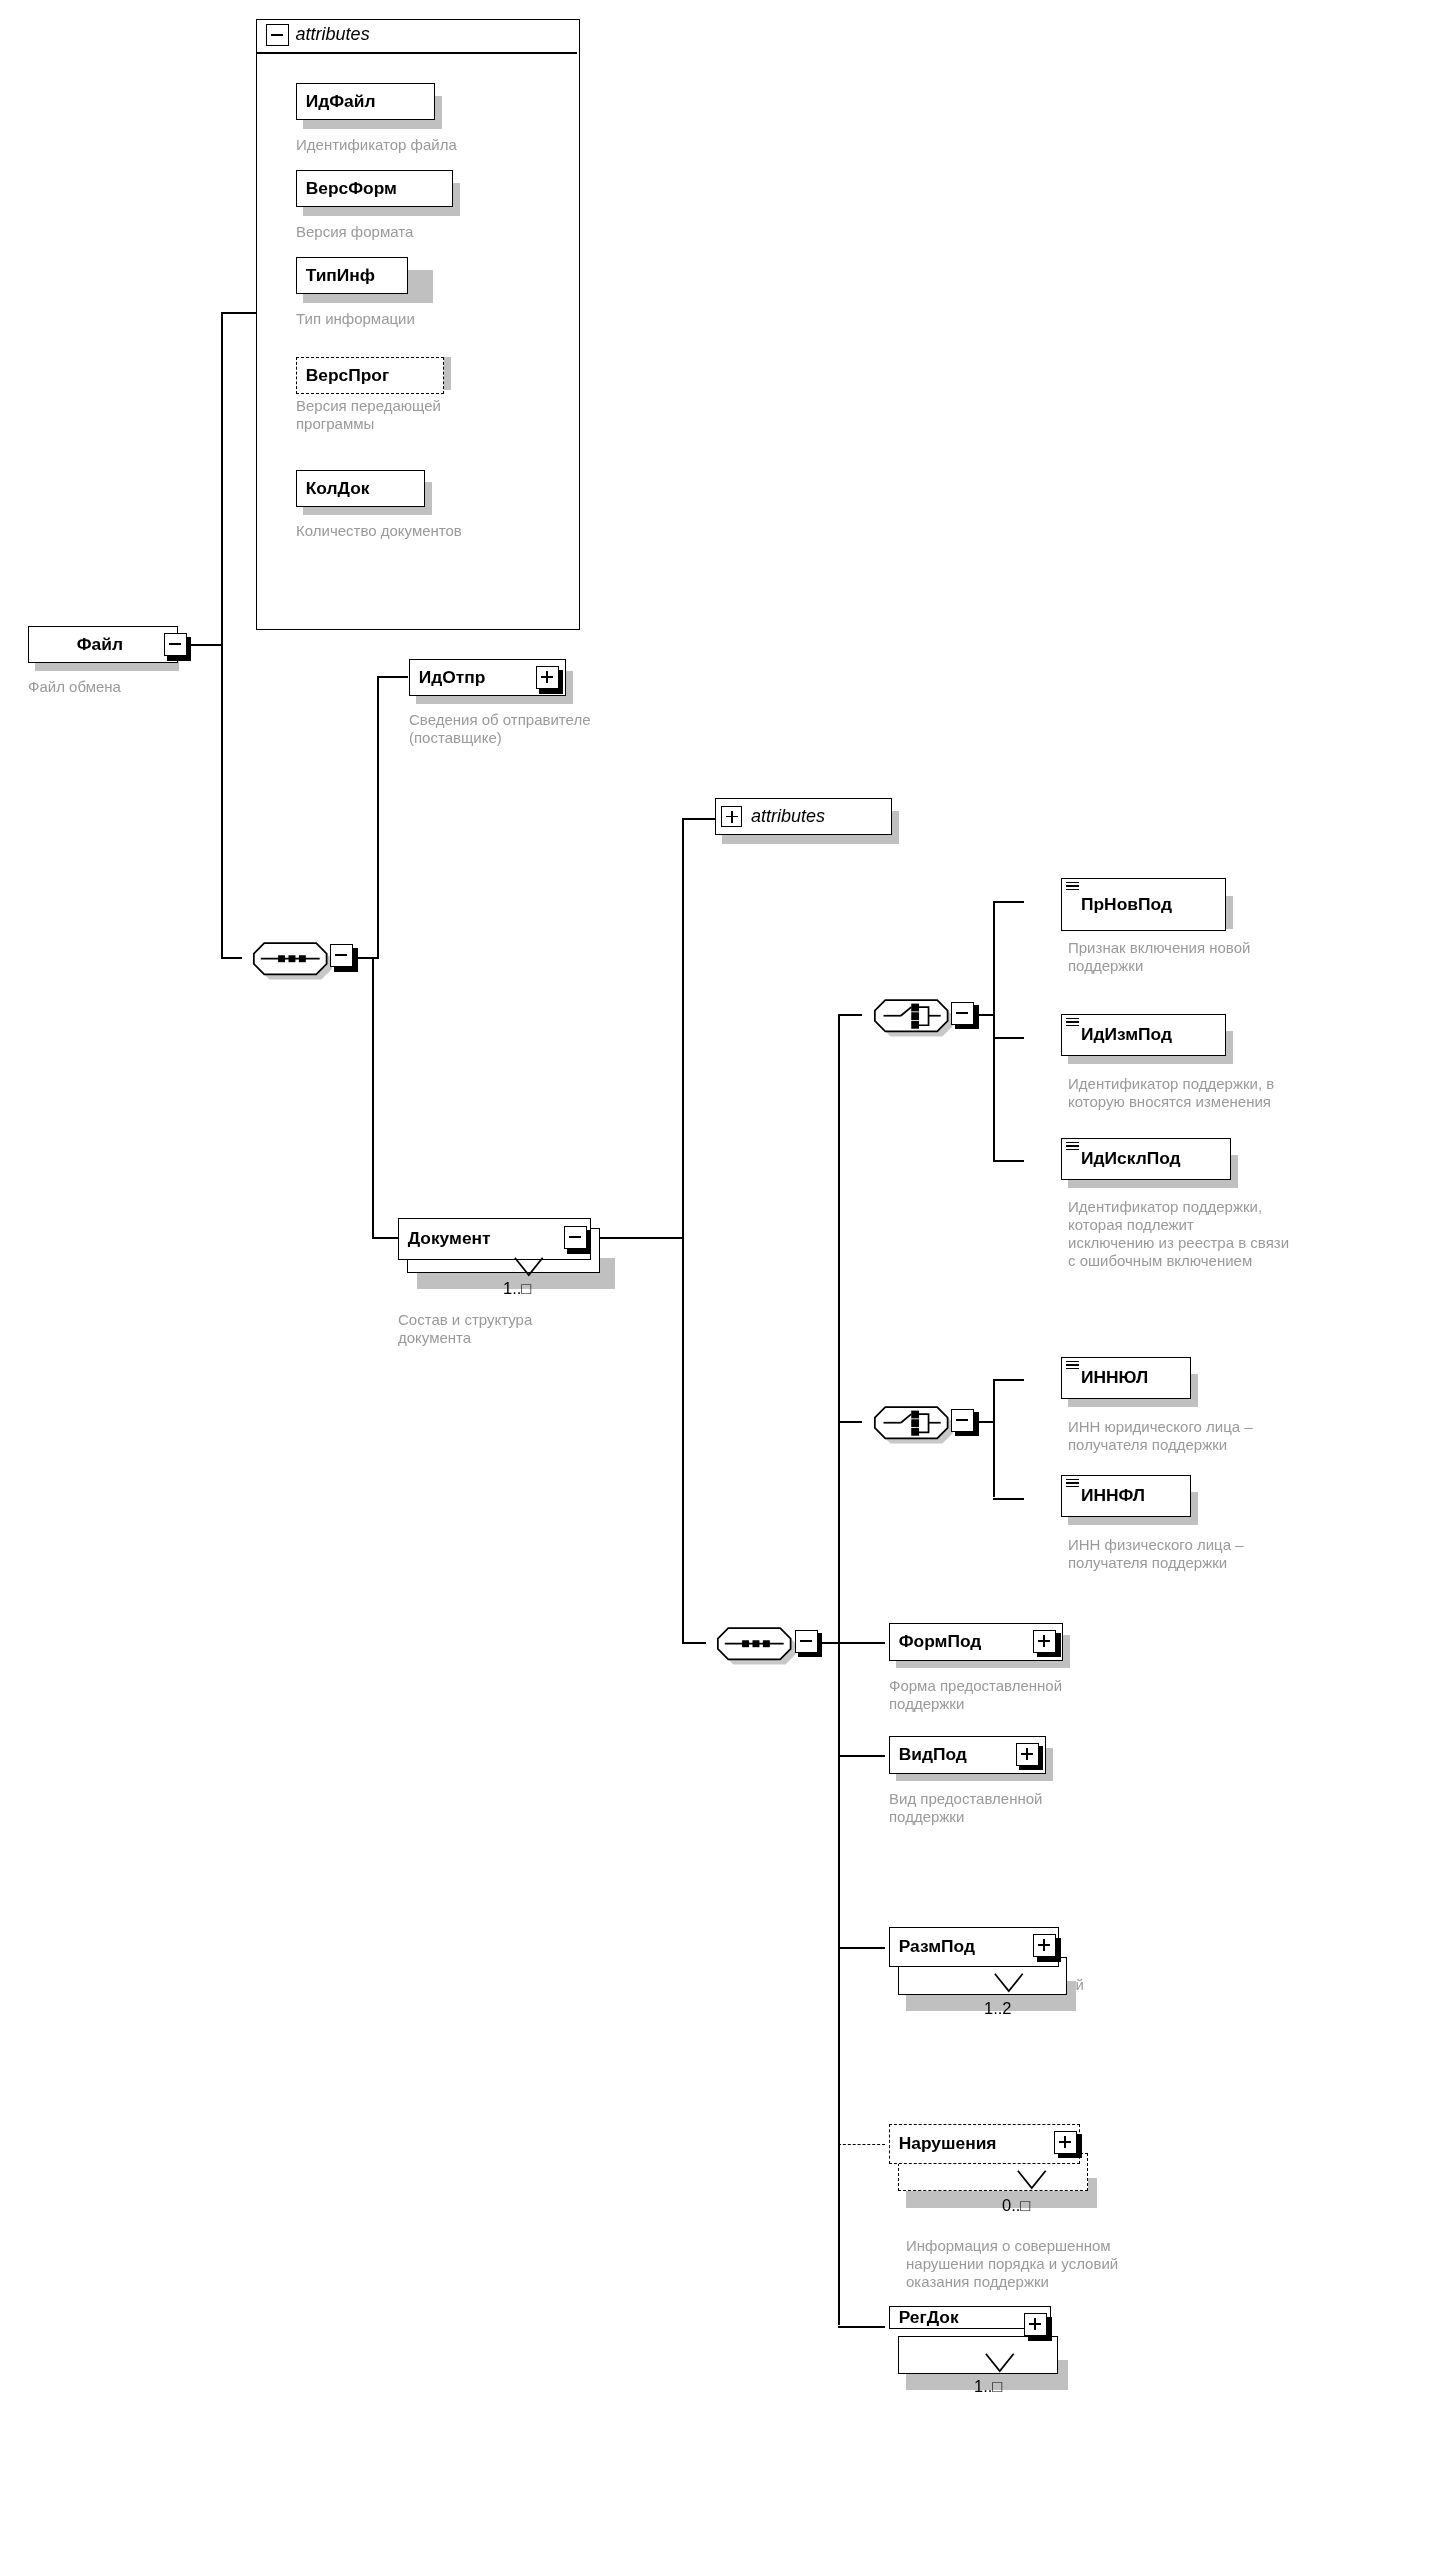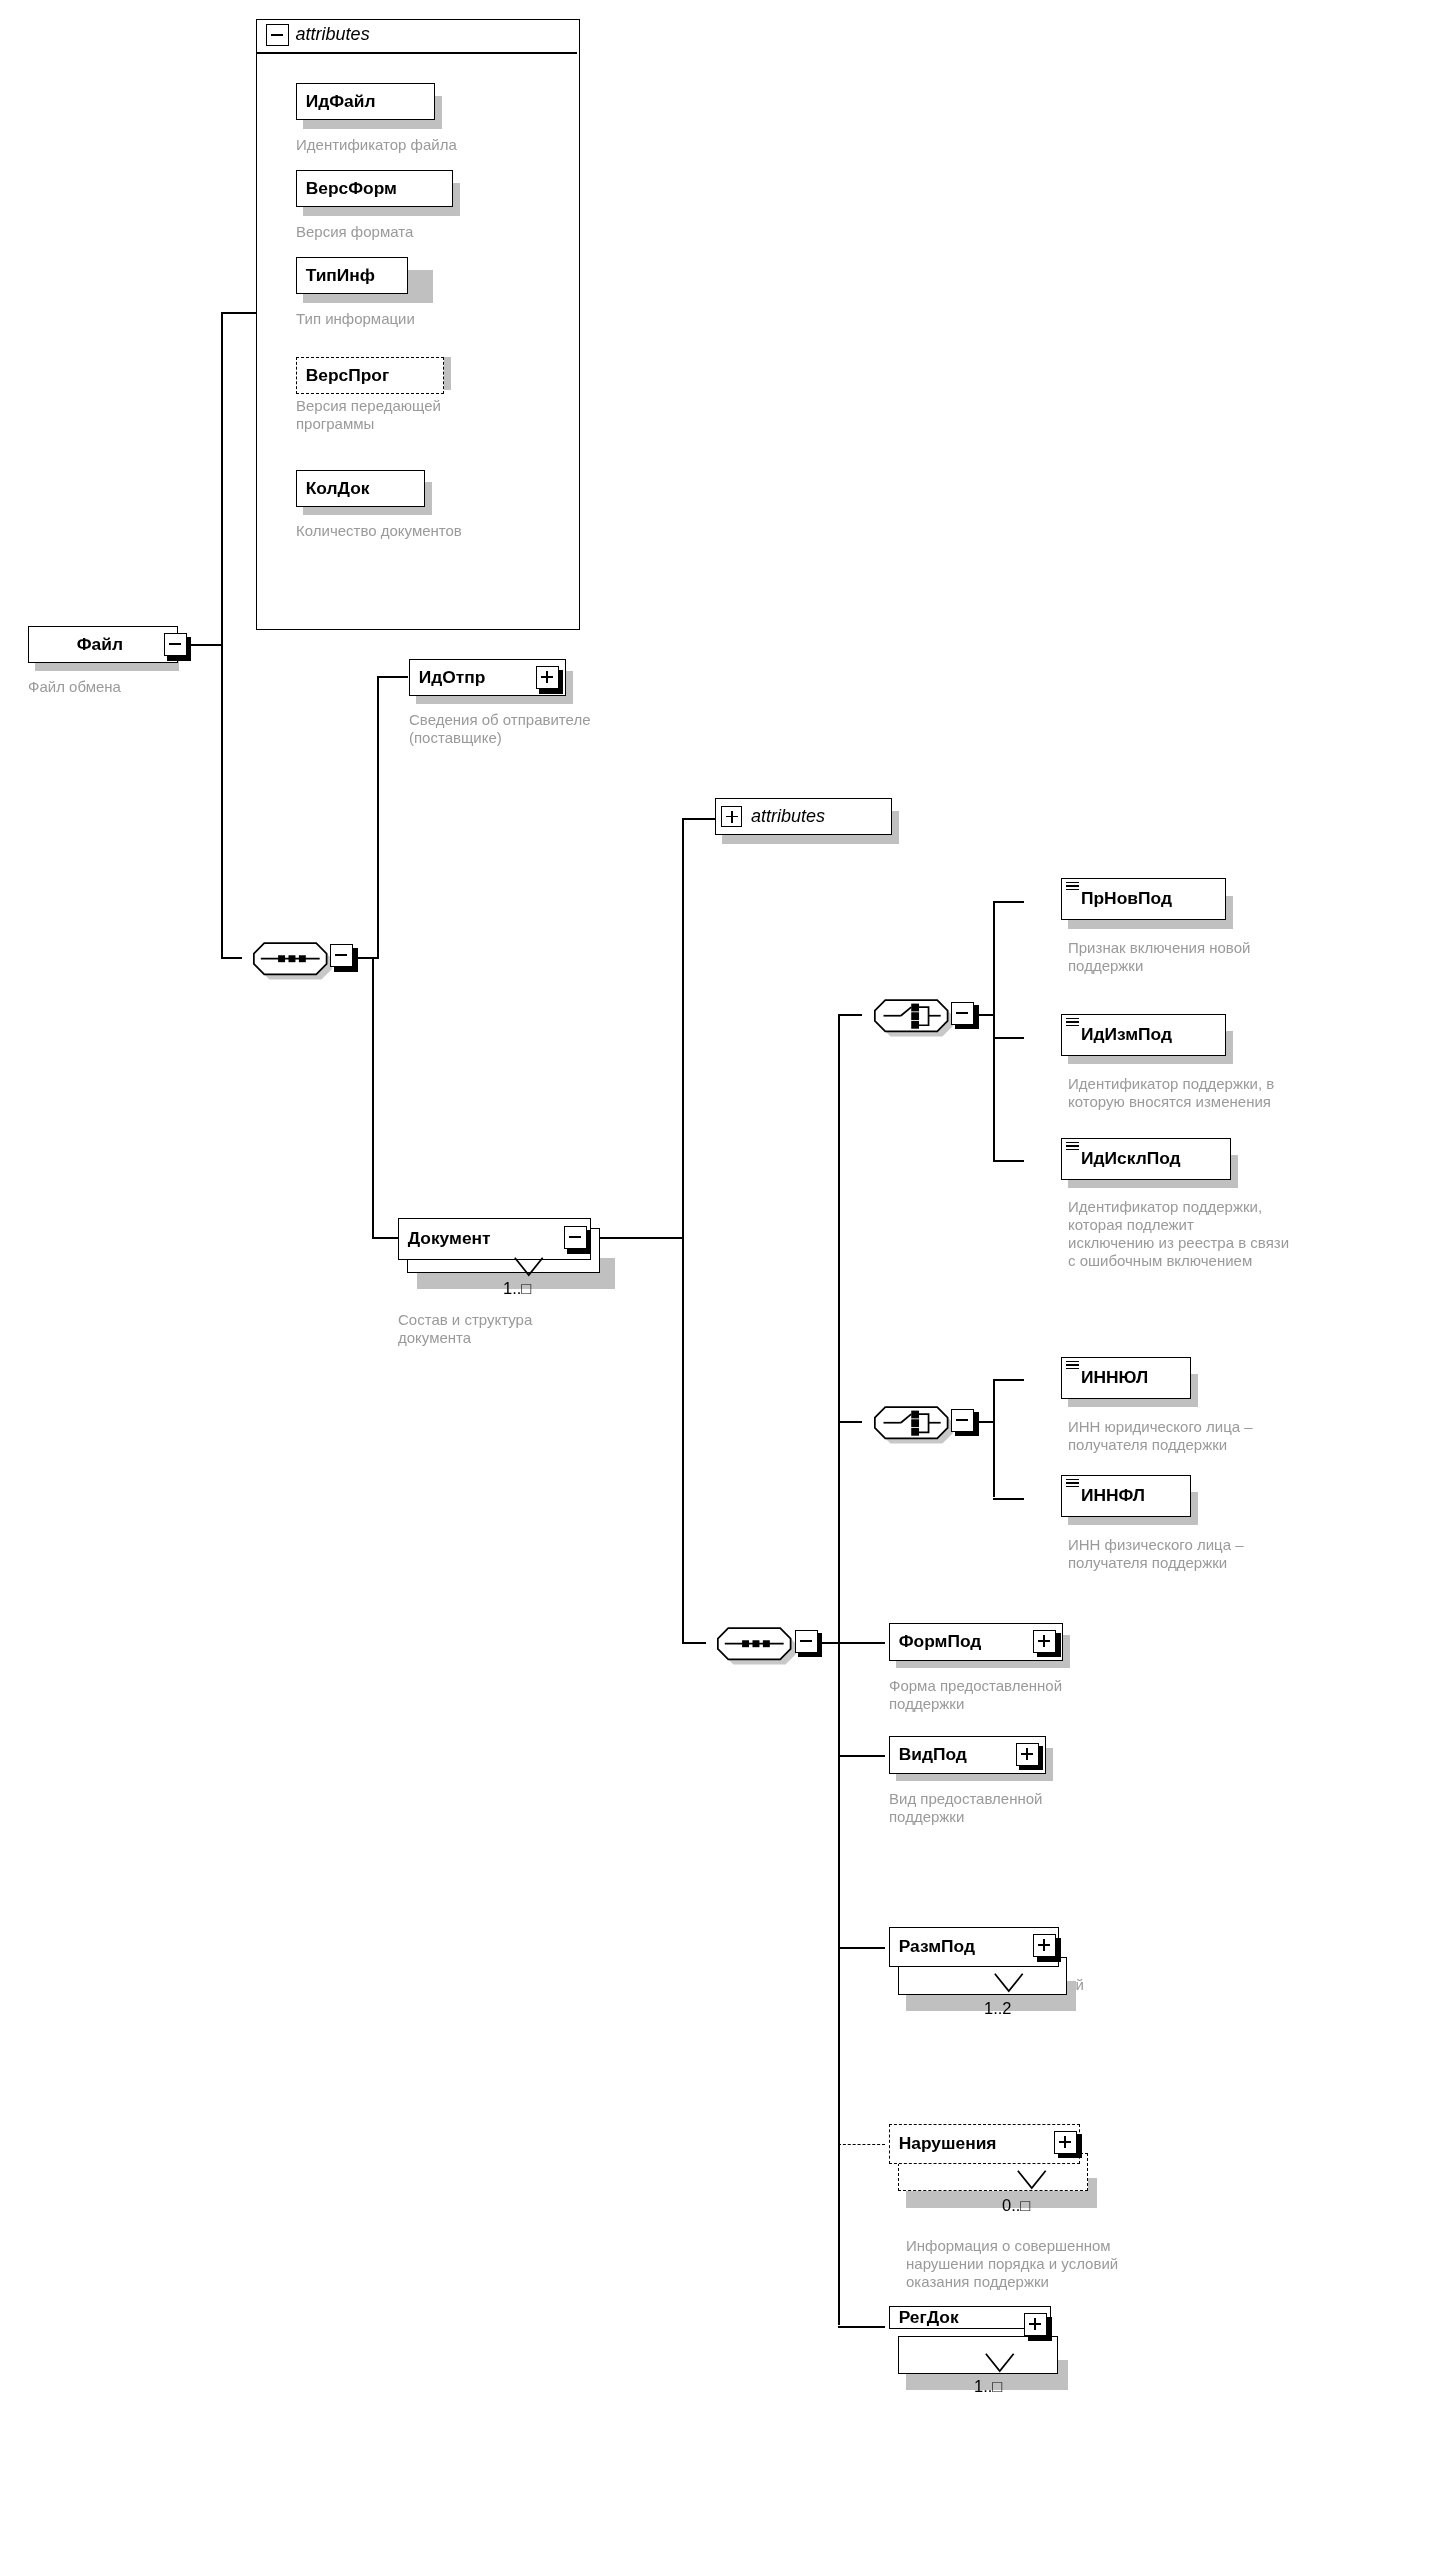--- a/index.html
+++ b/index.html
@@ -233,21 +233,21 @@
   <div class="exp-shadow" style="left:955px;top:1005px;width:24px;height:24px;"></div>
   <div class="exp" style="left:951px;top:1002px;">
     <span class="bar bh"></span>
   </div>
 
   <div class="ln h" style="left:974px;top:1014px;width:21px;"></div>
   <div class="ln v" style="left:993px;top:901px;height:261px;"></div>
 
   <div class="ln h" style="left:993px;top:901px;width:31px;"></div>
   <div class="shadow" style="left:1068px;top:896px;width:165px;height:33px;"></div>
-  <div class="node" style="left:1061px;top:878px;width:165px;height:42px;">
+  <div class="node" style="left:1061px;top:878px;width:165px;height:53px;">
     <span class="tglyph">
       <i style="top:0;"></i>
         <i style="top:3.5px;"></i>
         <i style="top:7px;"></i>
     </span>
     <span class="nm" style="padding-left:19px;">ПрНовПод</span>
   </div>
   <div class="ann" style="left:1068px;top:939px;width:322px;">Признак включения новой
 поддержки</div>
 

